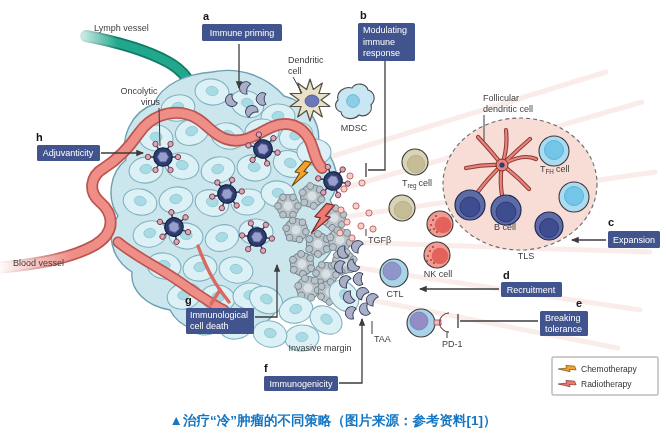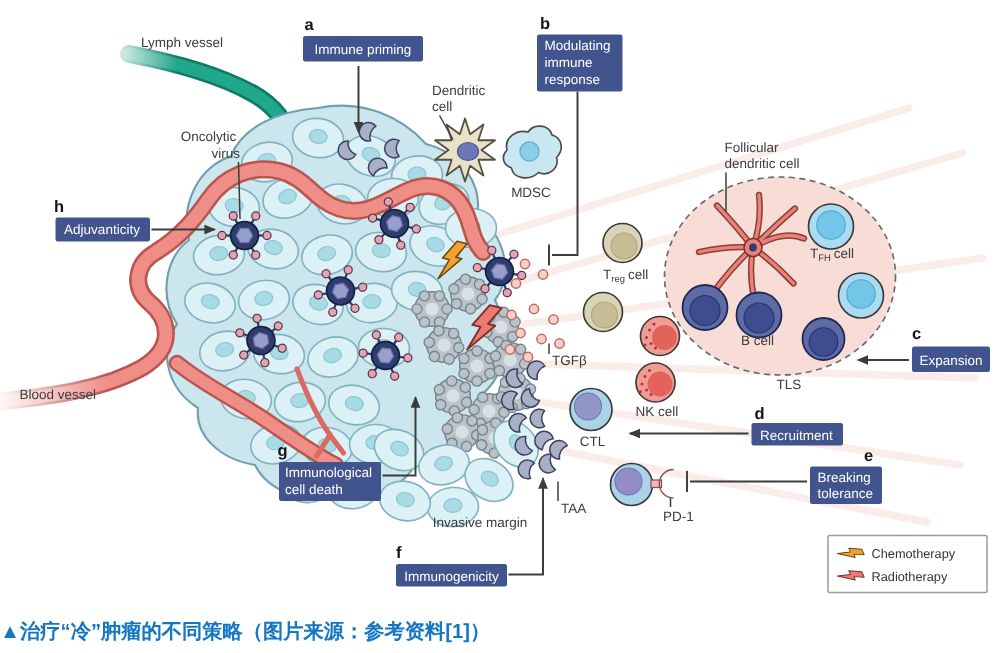--- a/index.html
+++ b/index.html
@@ -5,21 +5,21 @@
   html,body{margin:0;padding:0;background:#fff;}
   .page{width:666px;height:435px;background:#fff;position:relative;overflow:hidden;
         font-family:"Liberation Sans",sans-serif;}
   svg{display:block;}
   text{font-family:"Liberation Sans",sans-serif;}
   .lbl{font-size:9px;fill:#3C3C3C;}
   .letter{font-size:11px;font-weight:bold;fill:#151515;}
   .boxt{font-size:9px;fill:#ffffff;}
   .legt{font-size:8.5px;fill:#333;}
   .sub{font-size:6.3px;}
-  .caption{width:666px;height:30px;text-align:left;font-weight:bold;
+  .caption{width:666px;height:30px;text-align:center;font-weight:bold;
            font-size:13.5px;color:#1576C3;padding-top:7px;box-sizing:border-box;
            font-family:"Liberation Sans",sans-serif;}
 </style>
 </head>
 <body>
 
 <div class="page">
 <div>
 <svg width="666" height="405" viewBox="0 0 666 405">
   <defs>

